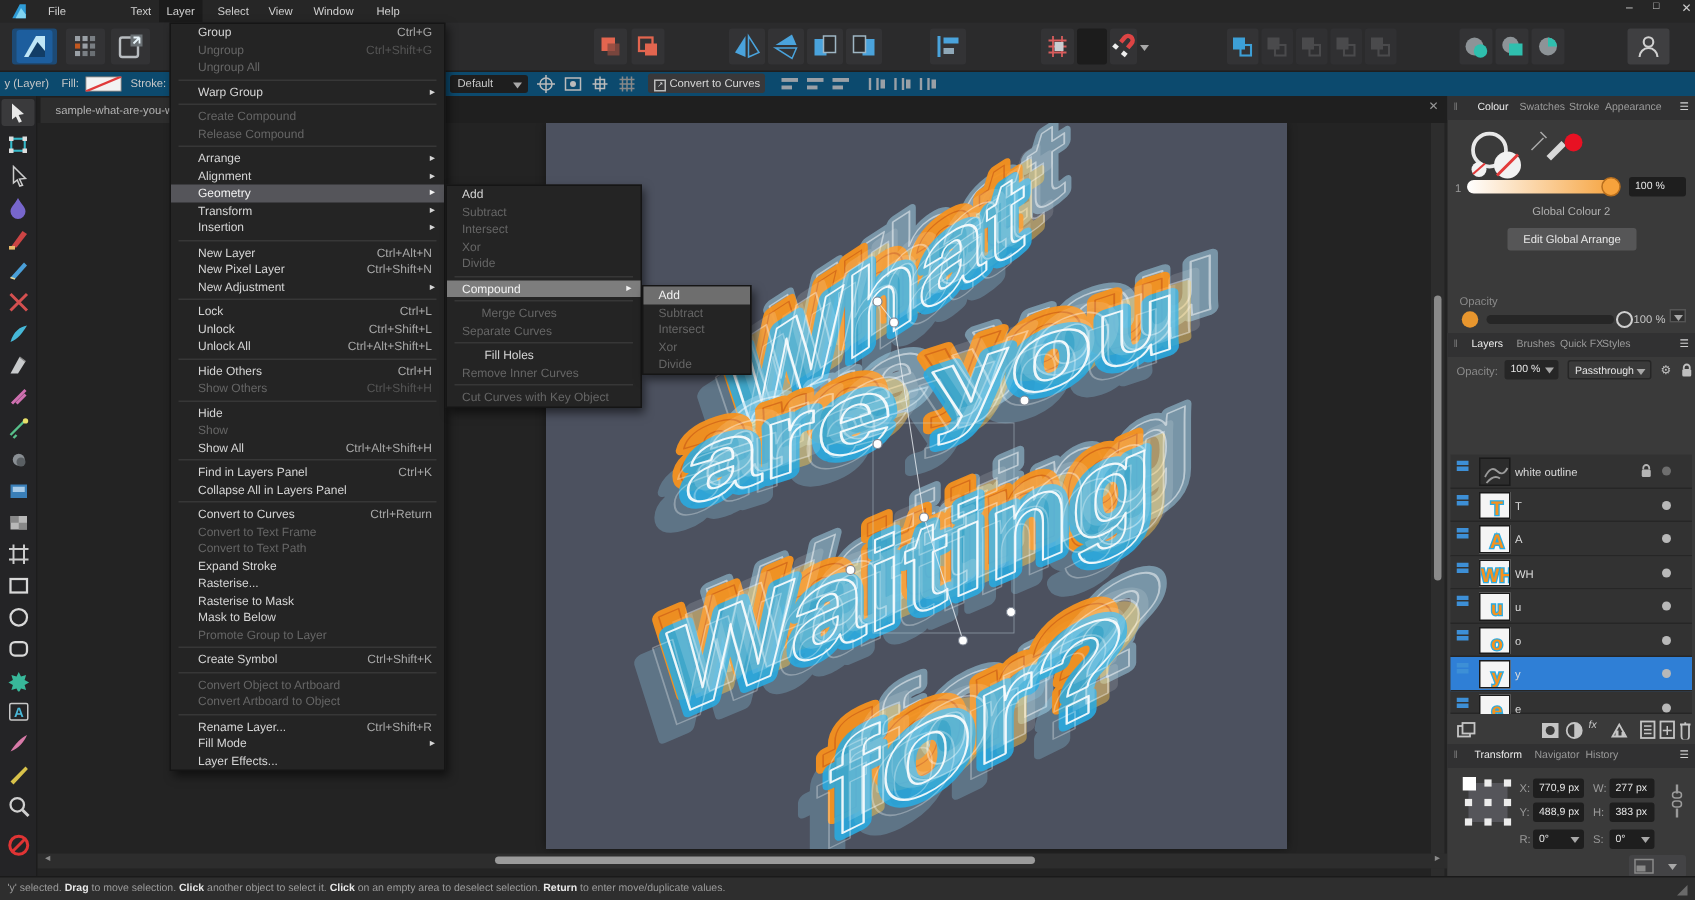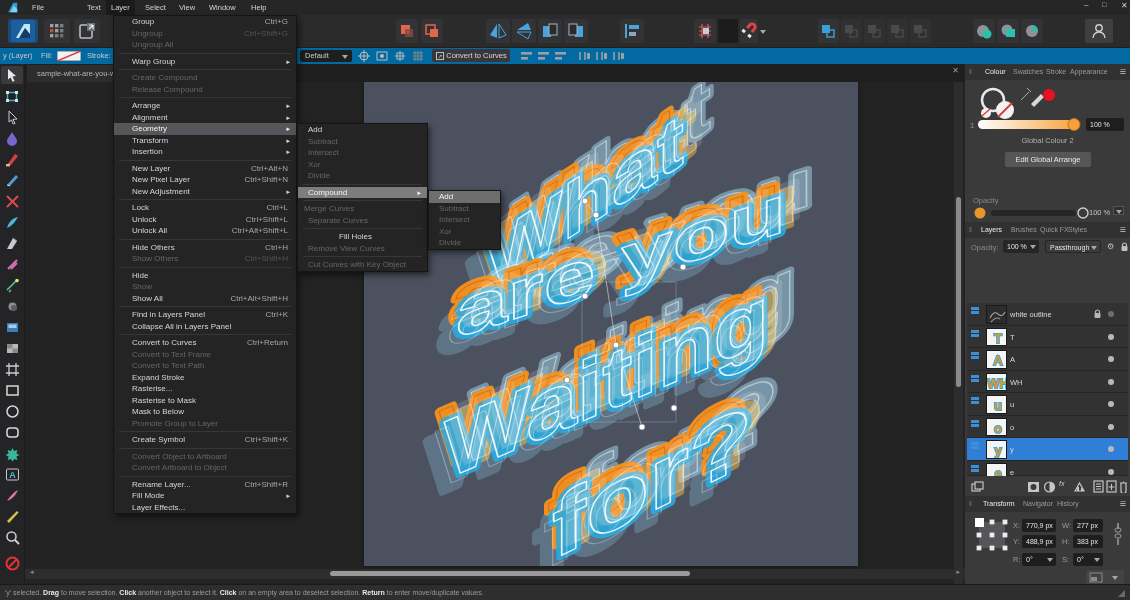--- a/index.html
+++ b/index.html
@@ -1,21 +1,21 @@
 <!DOCTYPE html>
 <html><head><meta charset="utf-8"><style>
 *{margin:0;padding:0;box-sizing:border-box;}
 html,body{width:1130px;height:600px;overflow:hidden;background:#232323;
   font-family:"Liberation Sans",sans-serif;-webkit-font-smoothing:antialiased;}
 .abs{position:absolute;}
 #menubar{left:0;top:0;width:1130px;height:15px;background:#262626;color:#d2d2d2;font-size:7.5px;}
 .mitem{position:absolute;top:0;height:15px;line-height:15px;}
 #toolbar{left:0;top:15px;width:1130px;height:33px;background:#2b2b2c;border-bottom:1px solid #1f1f1f;}
 .tbtn{position:absolute;top:4px;height:24px;background:#333335;border-radius:2px;}
-#ctxbar{left:0;top:48px;width:1130px;height:16px;background:#0369a1;color:#c8c8c8;font-size:7.5px;line-height:16px;}
+#ctxbar{left:0;top:48px;width:1130px;height:16px;background:#0c4a6e;color:#c8c8c8;font-size:7.5px;line-height:16px;}
 #leftrail{left:0;top:64px;width:25px;height:520px;background:#242426;border-right:1px solid #1c1c1c;}
 #tabstrip{left:25px;top:64px;width:940px;height:18px;background:#1f1f1f;}
 #doctab{position:absolute;left:2px;top:1px;width:200px;height:17px;background:#2d2d2d;color:#b4b4b4;font-size:7.5px;line-height:17px;padding-left:10px;}
 #canvas{left:25px;top:82px;width:940px;height:502px;background:#232323;overflow:hidden;}
 #artboard{position:absolute;left:339px;top:0px;width:494px;height:484px;background:#4c515f;box-shadow:0 0 6px rgba(0,0,0,.4);}
 #rightcol{left:965px;top:64px;width:165px;height:520px;background:#3a3a3a;}
 #statusbar{left:0;top:584px;width:1130px;height:16px;background:#2e2e2e;border-top:1px solid #1a1a1a;color:#9b9b9b;font-size:7px;line-height:15px;}
 .menu{position:absolute;background:#242424;border:1px solid #151515;box-shadow:2px 3px 6px rgba(0,0,0,.55);font-size:8px;color:#d6d6d6;z-index:50;}
 .mi{height:11.5px;line-height:11.5px;padding-left:18px;position:relative;white-space:nowrap;}
 .mi .sc{position:absolute;right:8px;color:#a8a8a8;}
@@ -680,25 +680,25 @@
   </div>
 <div class="menu" style="left:297px;top:123px;width:131px;" id="geomenu">
     <div class="mi" style="padding-left:10px;">Add</div>
     <div class="mi dis" style="padding-left:10px;">Subtract</div>
     <div class="mi dis" style="padding-left:10px;">Intersect</div>
     <div class="mi dis" style="padding-left:10px;">Xor</div>
     <div class="mi dis" style="padding-left:10px;">Divide</div>
     <div class="msep"></div>
     <div class="mi" style="padding-left:10px;background:#7d7d7d;color:#f2f2f2;">Compound<span class="ar">▸</span></div>
     <div class="msep"></div>
-    <div class="mi dis" style="padding-left:6px;">Merge Curves</div>
+    <div class="mi dis" style="padding-left:23px;">Merge Curves</div>
     <div class="mi dis" style="padding-left:10px;">Separate Curves</div>
     <div class="msep"></div>
-    <div class="mi" style="padding-left:25px;margin-left:16px;">Fill Holes</div>
-    <div class="mi dis" style="padding-left:10px;">Remove View Curves</div>
+    <div class="mi" style="padding-left:25px;">Fill Holes</div>
+    <div class="mi dis" style="padding-left:10px;">Remove Inner Curves</div>
     <div class="msep"></div>
     <div class="mi dis" style="padding-left:10px;">Cut Curves with Key Object</div>
   </div>
 <div class="menu" style="left:428px;top:190px;width:73px;" id="compmenu">
     <div class="mi" style="padding-left:10px;background:#6e6e6e;color:#f2f2f2;">Add</div>
     <div class="mi dis" style="padding-left:10px;">Subtract</div>
     <div class="mi dis" style="padding-left:10px;">Intersect</div>
     <div class="mi dis" style="padding-left:10px;">Xor</div>
     <div class="mi dis" style="padding-left:10px;">Divide</div>
   </div>

